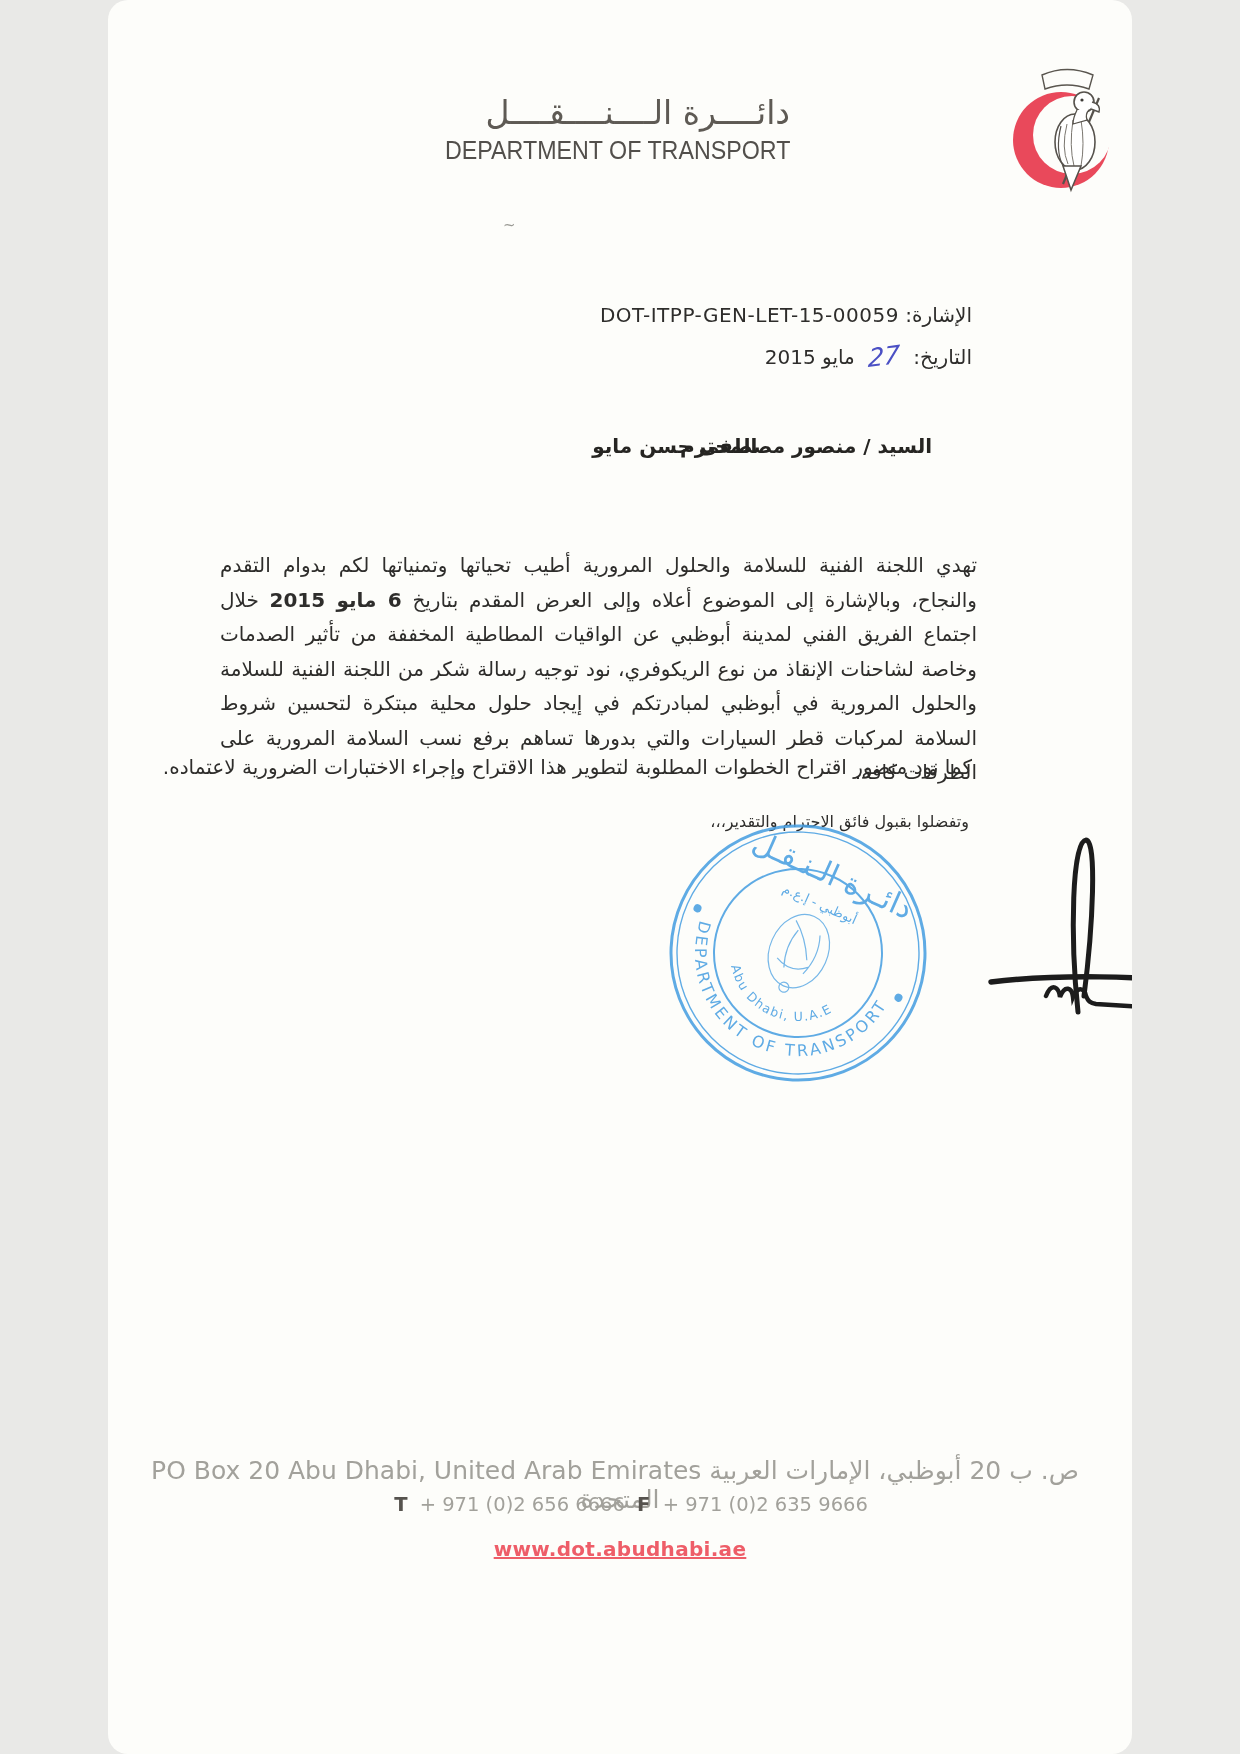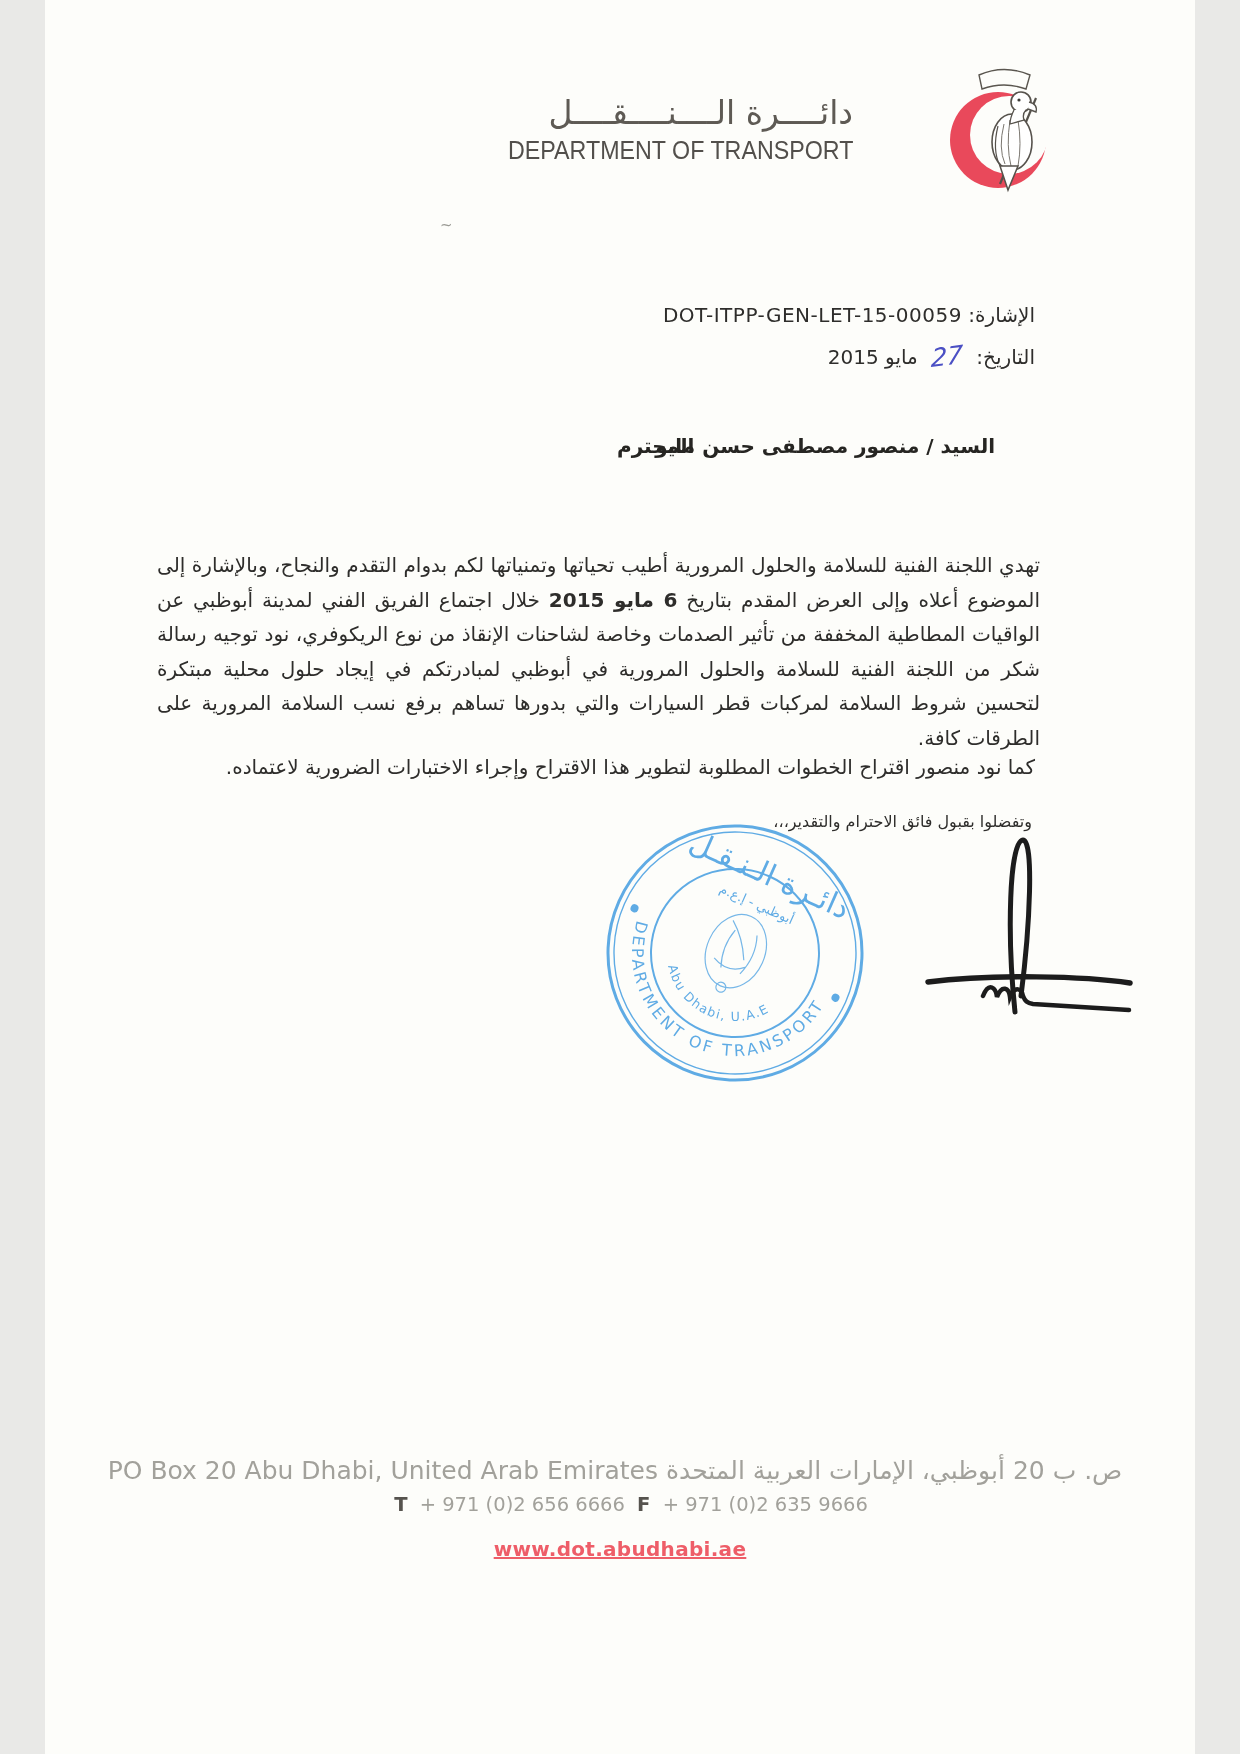--- a/index.html
+++ b/index.html
@@ -1,20 +1,20 @@
 <!DOCTYPE html>
 <html lang="ar"><head>
 <meta charset="utf-8">
 <style>
   * { box-sizing: border-box; }
   html,body { margin:0; padding:0; background:#e9e9e7; }
   .page {
-    position:relative; width:1150px; height:1754px; margin:0 auto;
+    position:relative; width:1024px; height:1754px; margin:0 auto;
     background:#fdfdfa; overflow:hidden;
-    font-family:"DejaVu Sans", sans-serif; color:#2e2d2b;
+    font-family:"DejaVu Sans", sans-serif; color:#2e2d2b;border-radius:20px;
   }
 
   
   .logo-block { position:absolute; top:94px; right:342px; text-align:right; }
   .logo-ar { font-size:33px; color:#5e5a54; line-height:38px; letter-spacing:1px; direction:rtl; }
   .logo-en { font-size:25px; color:#524f4b; line-height:30px; margin-top:3px;
              font-family:"Liberation Sans", sans-serif; transform:scaleX(.93); transform-origin:right center; white-space:nowrap; }
   .emblem { position:absolute; left:903px; top:60px; width:112px; height:138px; }
 
   .artifact { position:absolute; left:395px; top:216px; color:#9a9a94; font-size:15px; }

